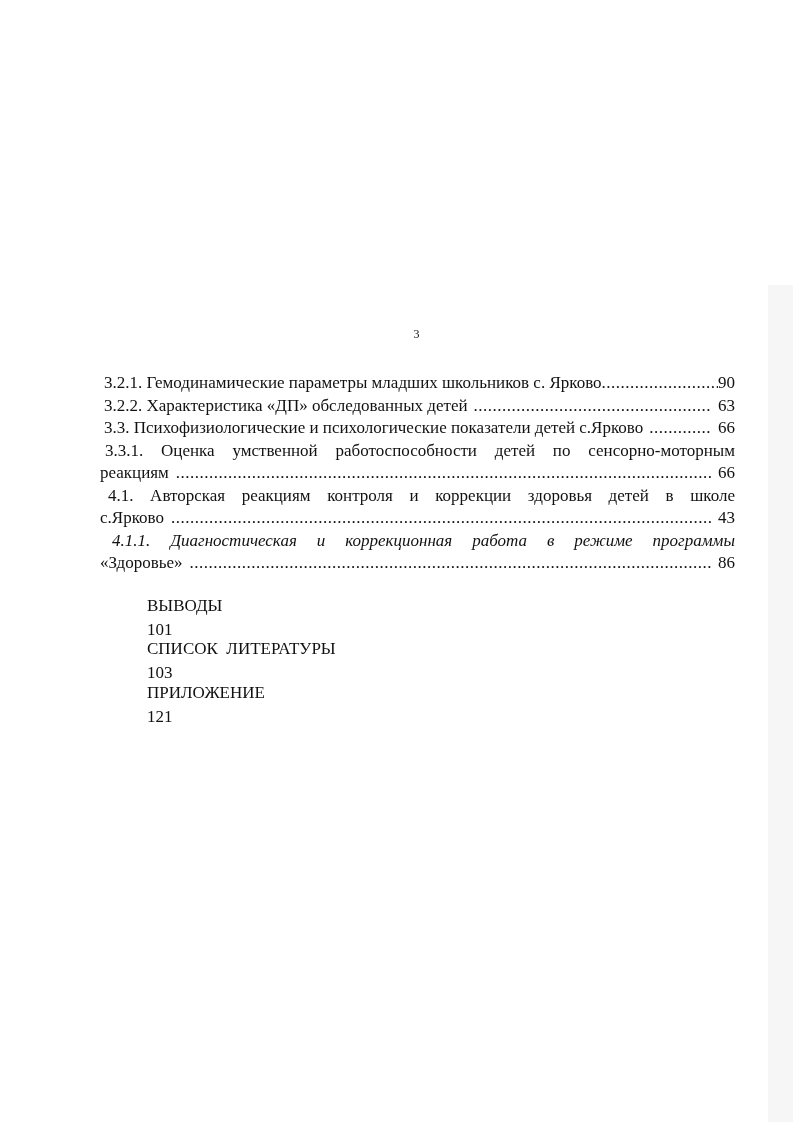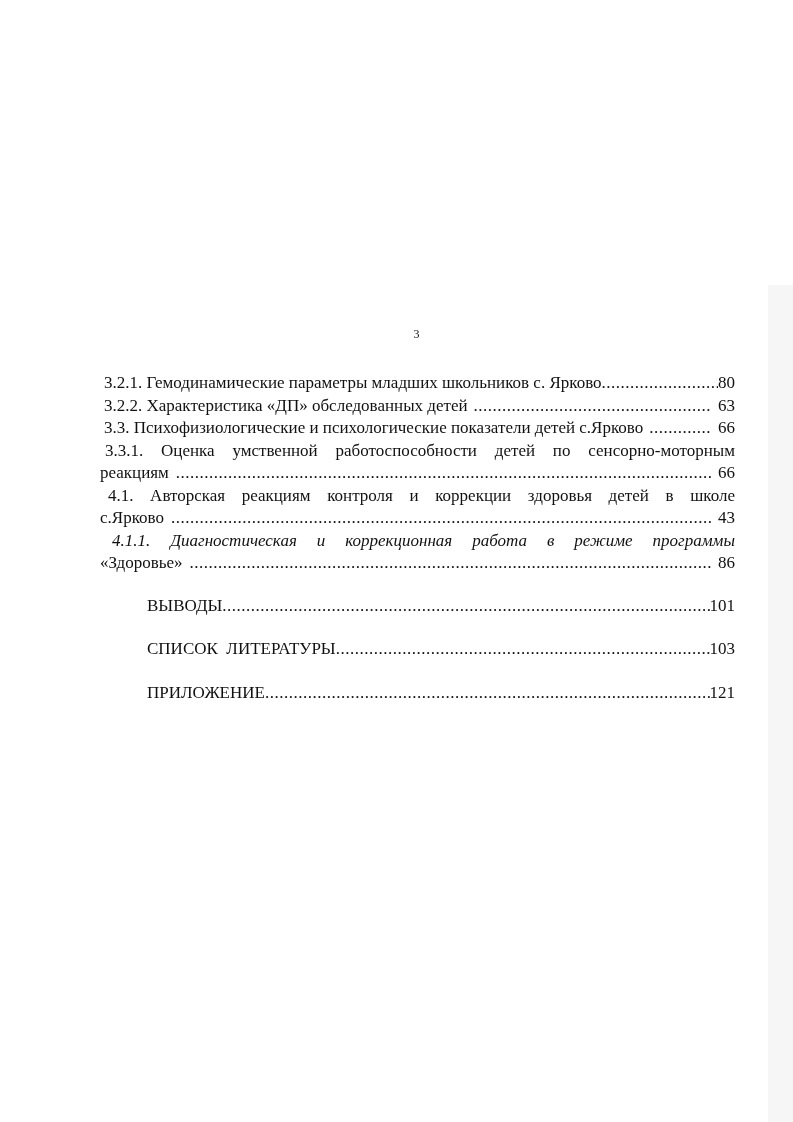--- a/index.html
+++ b/index.html
@@ -35,34 +35,34 @@
     }
     .r1 { padding-left: 0; }
     .r2 { padding-left: 0; gap: 6px; }
     .r4 { padding-left: 1px; }
     .r5 { padding-left: 4px; }
     .r6 { padding-left: 8px; font-style: italic; }
     .cont { padding-left: 0; margin-left: -4px; gap: 7px; }
     .major {
       position: absolute; left: 147px; width: 588px; font-size: 17px;
     }
-    .major .row { height: 24px; line-height: 24px; }
+    .major .row { height: 24px; line-height: 24px; flex-direction: column; }
   </style>
 </head>
 <body>
 
 <div class="scan-edge"></div>
 
 <div class="page-number">3</div>
 
 <div class="toc">
   <div class="row r1">
     <span class="label">3.2.1. Гемодинамические параметры младших школьников с. Ярково</span>
     <span class="dots"></span>
-    <span class="page">80</span>
+    <span class="page">90</span>
   </div>
   <div class="row r2">
     <span class="label">3.2.2. Характеристика «ДП» обследованных детей</span>
     <span class="dots"></span>
     <span class="page">63</span>
   </div>
   <div class="row r2">
     <span class="label">3.3.  Психофизиологические и психологические показатели детей с.Ярково</span>
     <span class="dots"></span>
     <span class="page">66</span>

